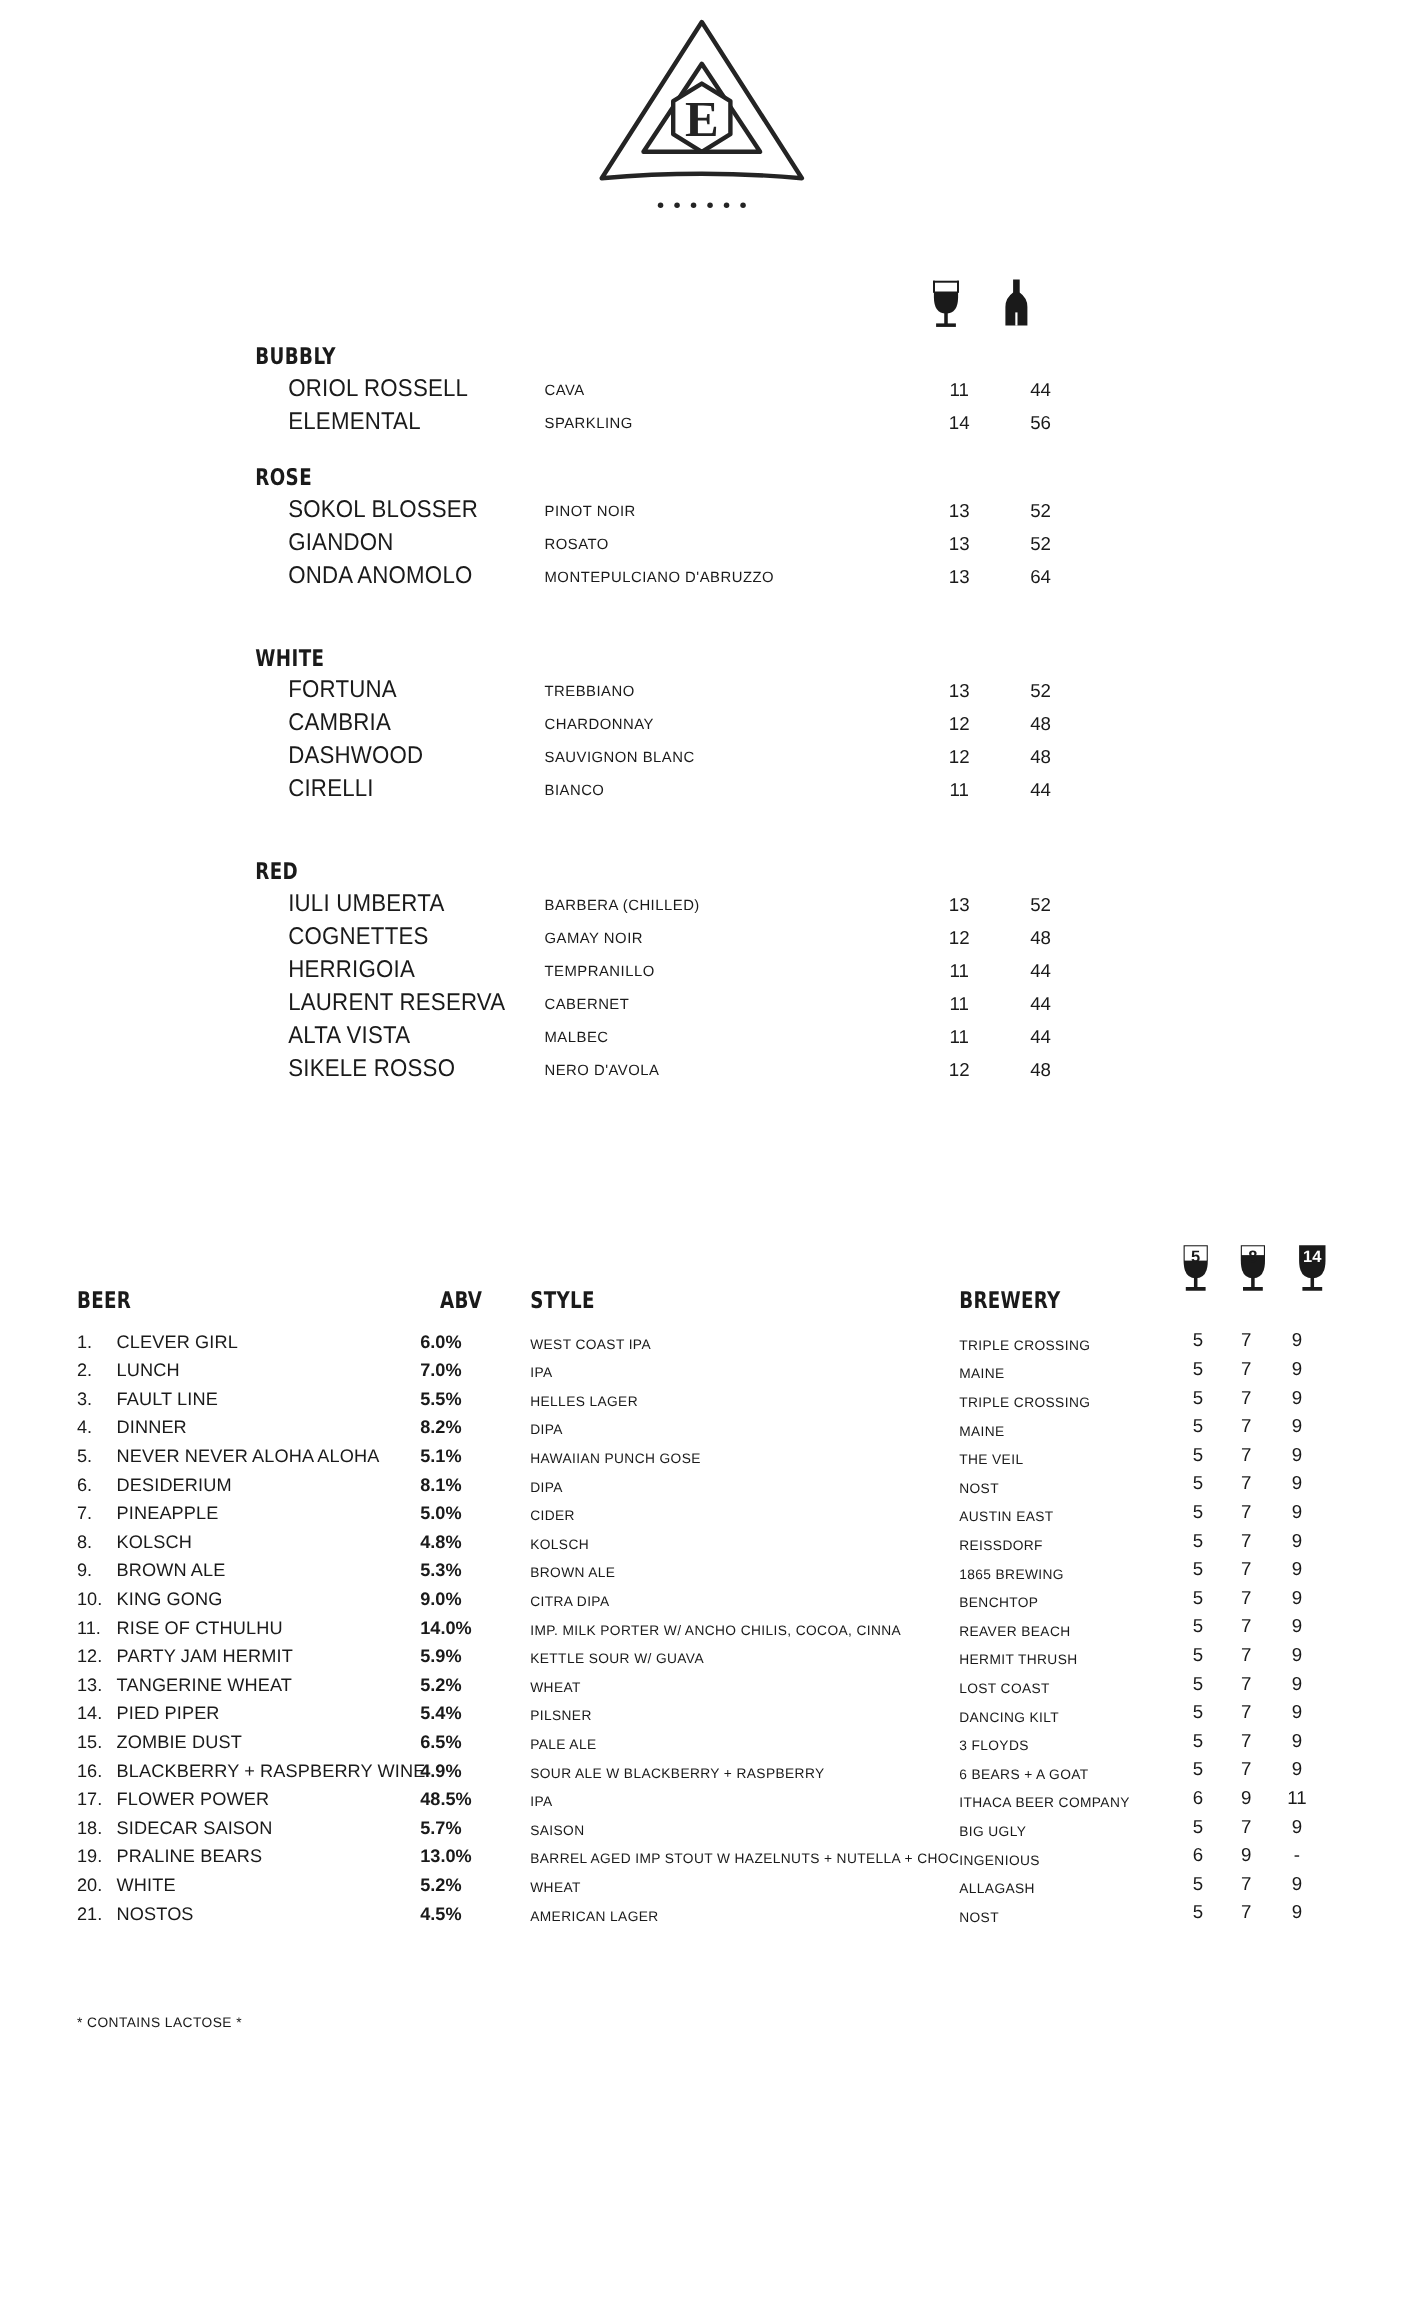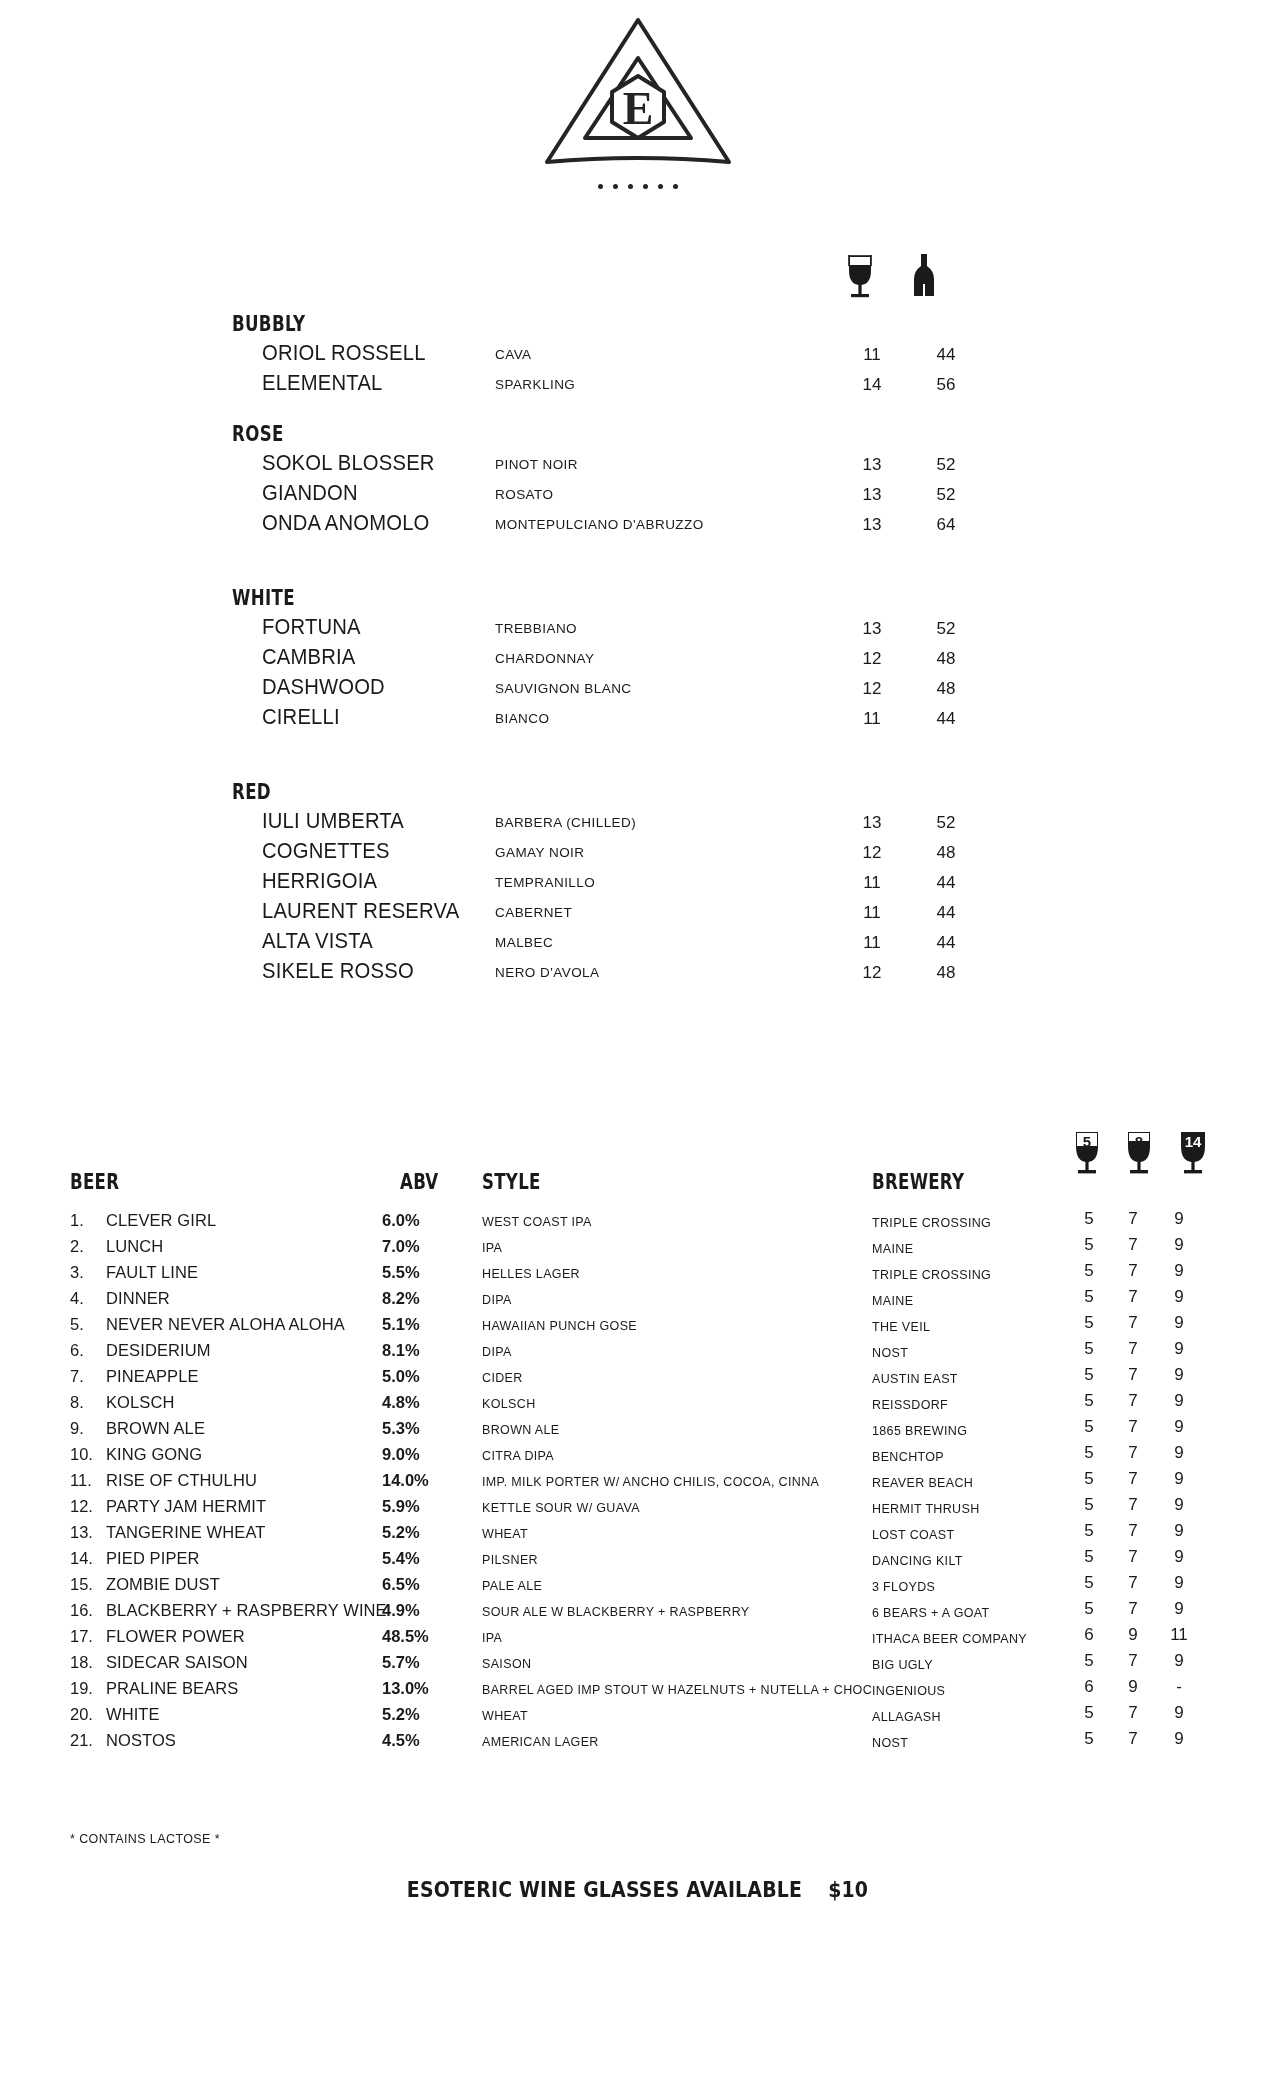--- a/index.html
+++ b/index.html
@@ -511,17 +511,14 @@
         <span class="b-style">AMERICAN LAGER</span>
         <span class="b-brewery">NOST</span>
         <span class="b-p1">5</span>
         <span class="b-p2">7</span>
         <span class="b-p3">9</span>
       </div>
     </div>
   </div>
 
   <div class="lactose">* CONTAINS LACTOSE *</div>
-  <div class="footer-note">
-    <span>ESOTERIC WINE GLASSES AVAILABLE</span><span class="price">$10</span>
-  </div>
 
 </div>
 
 </body></html>

